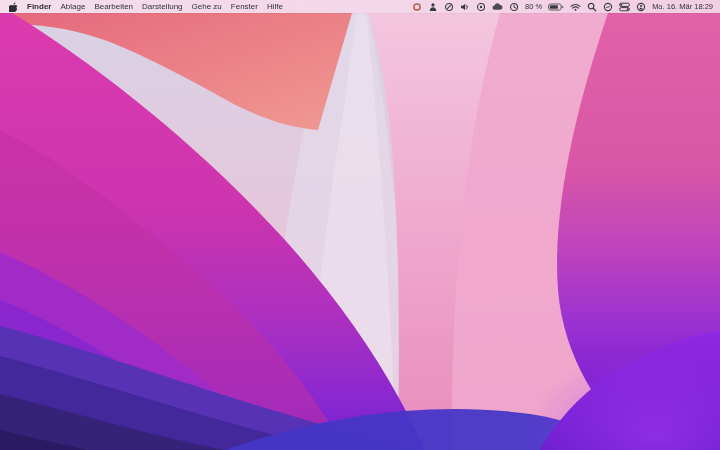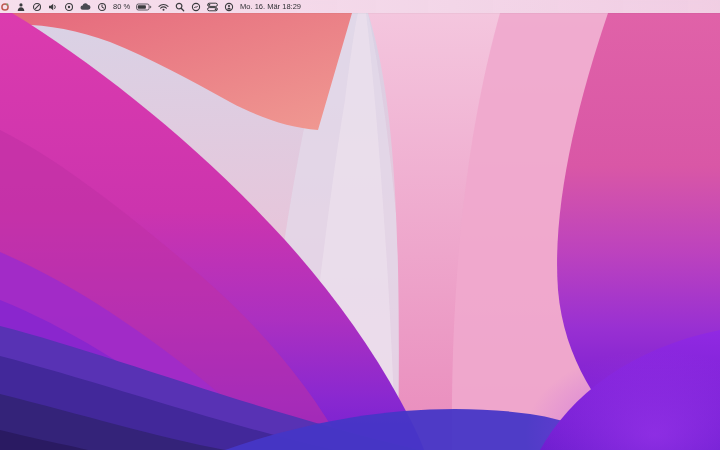--- a/index.html
+++ b/index.html
@@ -14,21 +14,21 @@
   .menubar{
     position:absolute;top:0;left:0;right:0;height:13px;
     display:flex;align-items:center;justify-content:space-between;
     background:linear-gradient(90deg,rgba(250,224,236,.88),rgba(248,216,232,.84) 55%,rgba(246,205,226,.82));
     backdrop-filter:blur(7px) saturate(1.4);
     -webkit-backdrop-filter:blur(7px) saturate(1.4);
     font-size:8px;color:#2f2f33;z-index:10;
     box-shadow:0 .5px 0 rgba(0,0,0,.06);
   }
   .menubar-left{display:flex;align-items:center;gap:9px;padding-left:9px;white-space:nowrap;}
-  .menubar-right{display:flex;align-items:center;gap:6px;padding-right:18px;white-space:nowrap;}
+  .menubar-right{display:flex;align-items:center;gap:6px;padding-right:7px;white-space:nowrap;}
   .menu-item{cursor:default;line-height:13px;}
   .menu-item.app-name{font-weight:bold;}
   .status-icon{display:inline-flex;align-items:center;line-height:0;}
   .status-icon svg{display:block;}
   .status-text{font-size:7.5px;color:#2f2f33;}
   .apple{display:inline-flex;line-height:0;}
 </style>
 </head>
 <body>
 
@@ -94,20 +94,36 @@
   <path d="M0,430 C40,440 72,446 88,450 L0,450 Z" fill="#2A1A62"></path>
 
   <path d="M225,450 C320,416 430,400 530,414 C570,420 605,434 625,450 Z" fill="#4636C6" opacity=".95"></path>
 
   <path d="M540,450 C570,396 630,348 720,330 L720,450 Z" fill="url(#gPurpleBR)"></path>
   <ellipse cx="655" cy="435" rx="130" ry="85" fill="url(#gGlow)"></ellipse>
 </svg>
 
 <div class="menubar">
 
+  <div class="menubar-left">
+    <span class="apple">
+      <svg width="9" height="10" viewBox="0 0 9 10">
+        <path fill="#2f2f33" d="M6.4,0.4 C6.5,1 6.3,1.6 5.9,2.1 C5.5,2.6 4.9,2.9 4.4,2.85 C4.3,2.25 4.6,1.6 4.95,1.2 C5.35,0.75 6,0.45 6.4,0.4 Z
+          M7.9,7.1 C7.6,7.8 7.45,8.1 7.05,8.7 C6.5,9.55 5.7,10.6 4.75,10.6 C3.9,10.6 3.65,10.05 2.65,10.05 C1.65,10.05 1.35,10.6 0.55,10.6 C-0.4,10.6 -1.1,9.65 -1.65,8.8 Z
+          M4.35,3.35 C5,3.35 5.5,2.95 6.35,2.95 C7.1,2.95 7.9,3.35 8.45,4.05 C7.35,4.65 7.1,6.2 8.2,6.9 C7.9,7.65 7.45,8.45 6.85,9.05 C6.4,9.5 5.95,9.95 5.35,9.95 C4.7,9.95 4.45,9.55 3.6,9.55 C2.75,9.55 2.45,9.95 1.85,9.95 C1.2,9.95 0.7,9.45 0.3,8.9 C-0.75,7.4 -0.85,5.15 0.15,3.95 C0.7,3.3 1.5,2.95 2.2,2.95 C3,2.95 3.6,3.35 4.35,3.35 Z"></path>
+      </svg>
+    </span>
+    <span class="menu-item app-name">Finder</span>
+    <span class="menu-item">Ablage</span>
+    <span class="menu-item">Bearbeiten</span>
+    <span class="menu-item">Darstellung</span>
+    <span class="menu-item">Gehe zu</span>
+    <span class="menu-item">Fenster</span>
+    <span class="menu-item">Hilfe</span>
+  </div>
 
   <div class="menubar-right">
 
     <span class="status-icon">
       <svg width="10" height="10" viewBox="0 0 10 10">
         <circle cx="5" cy="5" r="3.1" fill="none" stroke="#BF5B52" stroke-width="1.5"></circle>
         <circle cx="7.3" cy="2.6" r="1.1" fill="#7C9B6A"></circle>
       </svg>
     </span>
 

